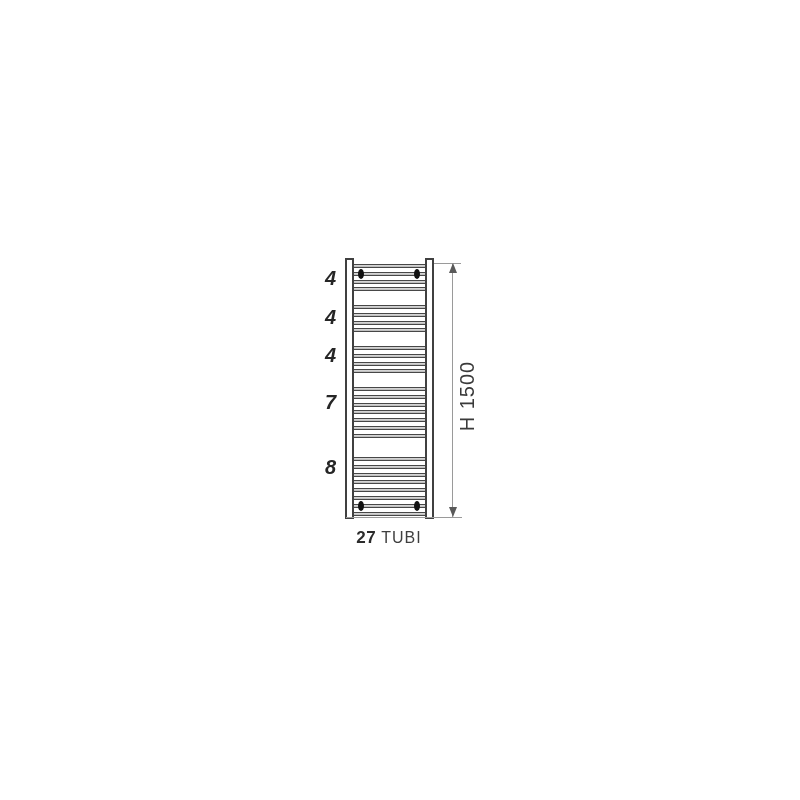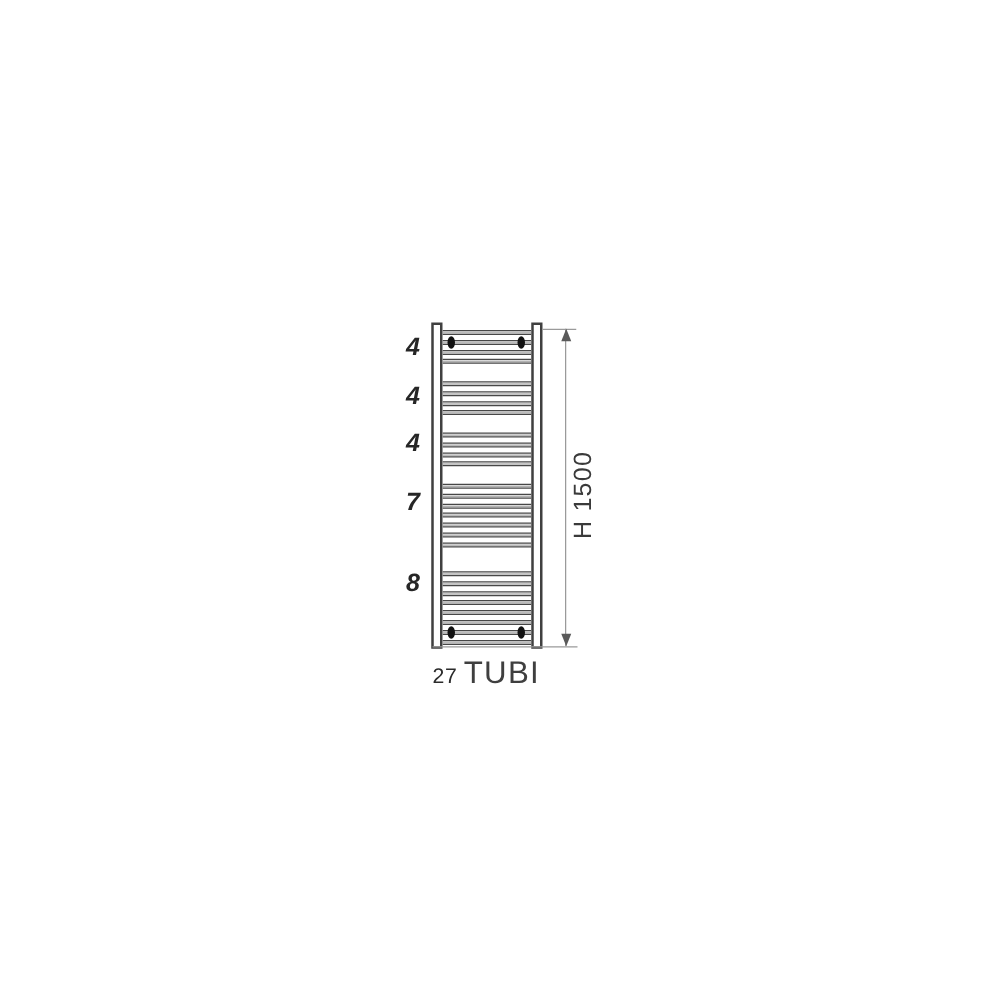--- a/index.html
+++ b/index.html
@@ -99,26 +99,26 @@
     left: 289px;
     top: 527px;
     width: 200px;
     height: 22px;
     line-height: 22px;
     text-align: center;
     white-space: nowrap;
   }
   .bottom-label .count {
     font-size: 17px;
-    font-weight: normal;
+    font-weight: bold;
     letter-spacing: 0.5px;
     color: #2b2b2b;
   }
   .bottom-label .unit {
-    font-size: 25px;
+    font-size: 16px;
     letter-spacing: 1px;
     color: #3f3f3f;
     margin-left: 5px;
   }
 </style>
 </head>
 <body>
 
 <div class="canvas">
 

